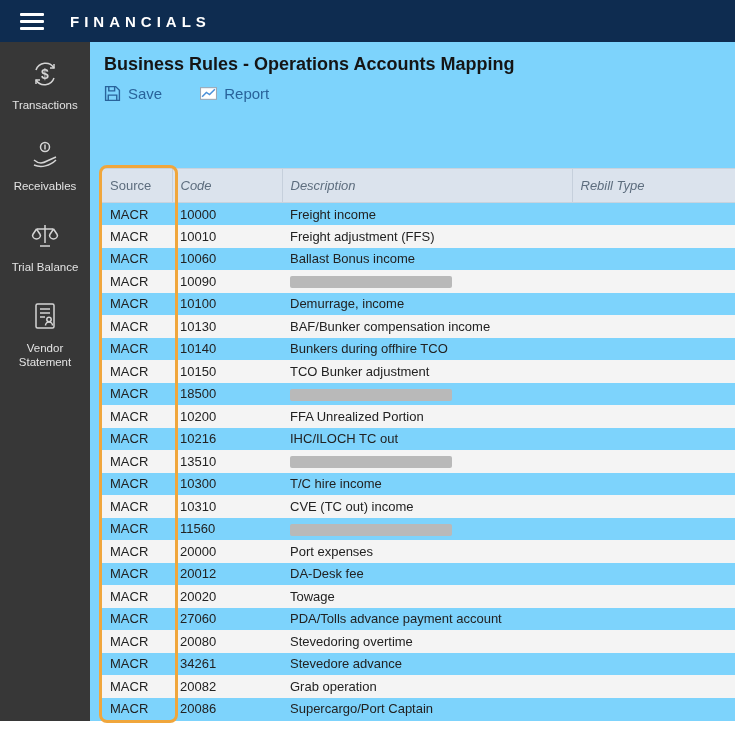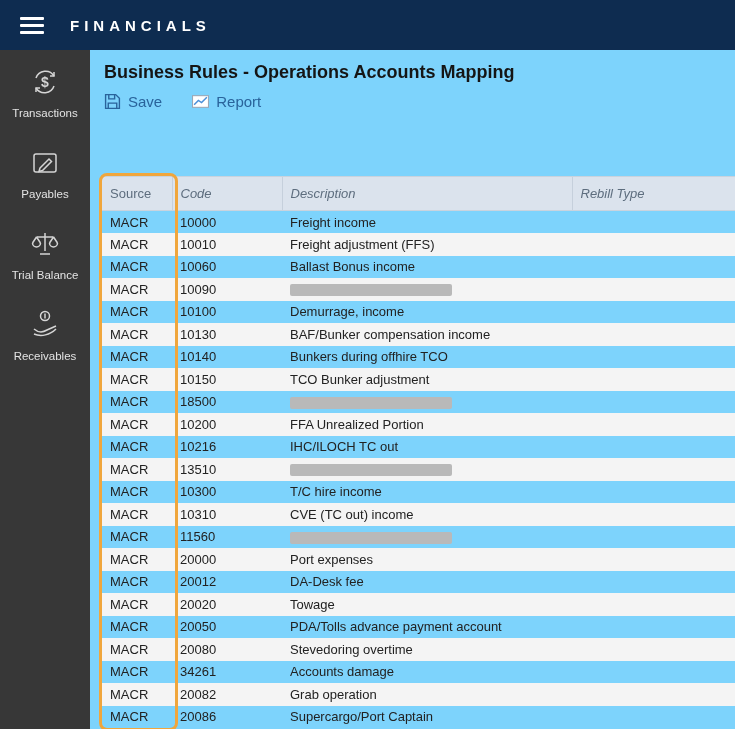--- a/index.html
+++ b/index.html
@@ -5,21 +5,21 @@
   * { box-sizing: border-box; }
   html, body { margin: 0; padding: 0; }
   body {
     width: 735px; height: 729px; overflow: hidden;
     font-family: "Liberation Sans", sans-serif;
     background: #ffffff;
   }
 
   
   .topbar {
-    height: 50px; background: #0e2c50;
+    height: 42px; background: #0e2c50;
     display: flex; align-items: center;
   }
   .hamburger {
     margin-left: 20px; width: 24px; display: flex; flex-direction: column; gap: 4px;
     cursor: pointer;
   }
   .hamburger span { display: block; height: 3px; background: #ffffff; border-radius: 1px; }
   .brand {
     margin-left: 26px; color: #ffffff; font-size: 15px; font-weight: bold;
     letter-spacing: 5px;
@@ -39,21 +39,21 @@
     color: #e3e3e3; font-size: 11.5px; text-align: center; width: 78px;
     cursor: pointer; line-height: 1.25;
   }
   .nav-item svg { width: 32px; height: 32px; stroke: #d5d5d5; fill: none; stroke-width: 1.5; }
   .nav-item svg text { fill: #d5d5d5; stroke: none; }
 
   
   .main { flex: 1; padding: 12px 0 0 12px; position: relative; background: #7dd3fc; }
   .page-title { margin: 0 0 10px 2px; font-size: 18px; font-weight: bold; color: #151515; }
 
-  .toolbar { display: flex; align-items: center; gap: 30px; margin-left: 2px; }
+  .toolbar { display: flex; align-items: center; gap: 38px; margin-left: 2px; }
   .tool-btn {
     background: none; border: none; padding: 0; cursor: pointer;
     color: #29639b; font-size: 15px; font-family: "Liberation Sans", sans-serif;
     display: flex; align-items: center; gap: 7px;
   }
   .tool-btn svg { display: block; }
 
   
   .table-wrap { margin-top: 66px; position: relative; }
   table { width: 100%; border-collapse: collapse; table-layout: fixed; font-size: 13px; }
@@ -105,57 +105,61 @@
           <path d="M7 12 a10 10 0 0 1 18 -2"></path>
           <path d="M25 6 v4 h-4"></path>
           <path d="M25 20 a10 10 0 0 1 -18 2"></path>
           <path d="M7 26 v-4 h4"></path>
           <text x="16" y="21" text-anchor="middle" font-size="14" font-weight="bold">$</text>
         </svg>
       </span>
       <span>Transactions</span>
     </div>
 
+
     <div class="nav-item">
       <span>
         <svg viewBox="0 0 32 32">
-          <rect x="5" y="7" width="22" height="18" rx="2"></rect>
-          <path d="M11 21 l9 -9 2.5 2.5 -9 9 -3.5 1 z"></path>
+          <circle cx="16" cy="8" r="4.5"></circle>
+          <path d="M16 5.5 v5"></path>
+          <path d="M5 21 c4 3.5 9 3.5 13 1 l9 -4"></path>
+          <path d="M5 26 c7 3 16 1 22 -5"></path>
         </svg>
       </span>
-      <span>Payables</span>
+      <span>Receivables</span>
     </div>
 
     <div class="nav-item">
       <span>
         <svg viewBox="0 0 32 32">
           <line x1="16" y1="5" x2="16" y2="23"></line>
           <line x1="7.5" y1="9" x2="24.5" y2="9"></line>
           <path d="M7.5 9 l-4 6 M7.5 9 l4 6"></path>
           <path d="M3.5 15 a4 4 0 0 0 8 0"></path>
           <path d="M24.5 9 l-4 6 M24.5 9 l4 6"></path>
           <path d="M20.5 15 a4 4 0 0 0 8 0"></path>
           <path d="M11 26 h10"></path>
         </svg>
       </span>
       <span>Trial Balance</span>
     </div>
 
     <div class="nav-item">
       <span>
         <svg viewBox="0 0 32 32">
-          <circle cx="16" cy="8" r="4.5"></circle>
-          <path d="M16 5.5 v5"></path>
-          <path d="M5 21 c4 3.5 9 3.5 13 1 l9 -4"></path>
-          <path d="M5 26 c7 3 16 1 22 -5"></path>
+          <rect x="7" y="4" width="18" height="24" rx="1.5"></rect>
+          <line x1="11" y1="9" x2="21" y2="9"></line>
+          <line x1="11" y1="13" x2="21" y2="13"></line>
+          <line x1="11" y1="17" x2="16" y2="17"></line>
+          <circle cx="20" cy="19.5" r="2.2"></circle>
+          <path d="M16.5 25.5 a3.5 3.5 0 0 1 7 0"></path>
         </svg>
       </span>
-      <span>Receivables</span>
-    </div>
-
+      <span>Vendor Statement</span>
+    </div>
 
   </nav>
 
   <main class="main">
     <h1 class="page-title">Business Rules - Operations Accounts Mapping</h1>
 
     <div class="toolbar">
       <button class="tool-btn">
         <span>
           <svg width="17" height="17" viewBox="0 0 16 16" fill="none" stroke="#29639b" stroke-width="1.3">
@@ -298,34 +302,34 @@
     <td></td>
   </tr>
             <tr>
     <td>MACR</td>
     <td>20020</td>
     <td>Towage</td>
     <td></td>
   </tr>
             <tr>
     <td>MACR</td>
-    <td>20050</td>
+    <td>27060</td>
     <td>PDA/Tolls advance payment account</td>
     <td></td>
   </tr>
             <tr>
     <td>MACR</td>
     <td>20080</td>
     <td>Stevedoring overtime</td>
     <td></td>
   </tr>
             <tr>
     <td>MACR</td>
     <td>34261</td>
-    <td>Accounts damage</td>
+    <td>Stevedore advance</td>
     <td></td>
   </tr>
             <tr>
     <td>MACR</td>
     <td>20082</td>
     <td>Grab operation</td>
     <td></td>
   </tr>
             <tr>
     <td>MACR</td>

